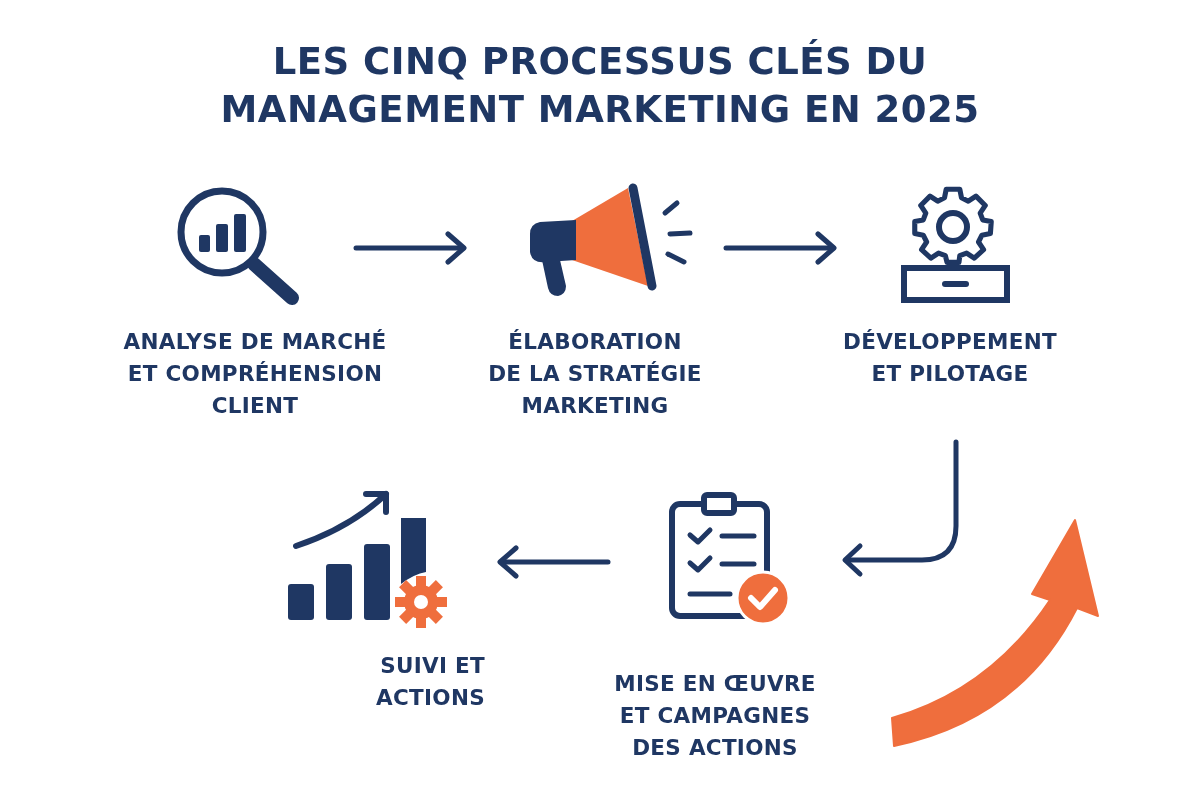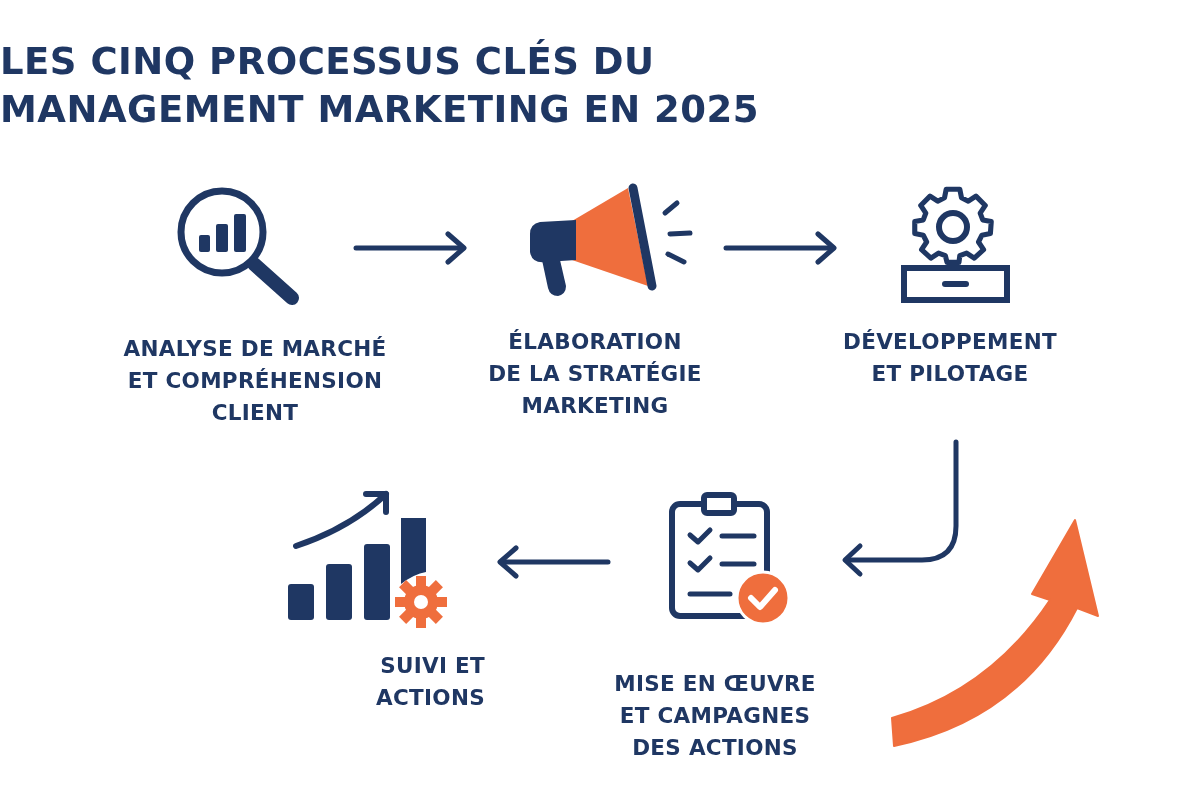--- a/index.html
+++ b/index.html
@@ -1,21 +1,21 @@
 <!DOCTYPE html>
 <html><head>
   <meta charset="utf-8">
   <style>
     html, body { margin: 0; padding: 0; }
     body {
       width: 1200px; height: 800px; background: #ffffff; position: relative; overflow: hidden;
       font-family: "DejaVu Sans", "Liberation Sans", sans-serif; color: #1f3763;
     }
     .title {
-      position: absolute; left: 0; top: 38px; width: 1200px; 
+      position: absolute; left: 0; top: 38px; width: 1200px; text-align: center;
       font-family: "DejaVu Sans", sans-serif; font-weight: bold; font-size: 37px; line-height: 48px;
       color: #1f3763; letter-spacing: 0.5px;
     }
     .title div { display: block; }
     .icon { position: absolute; }
     .label {
       position: absolute; text-align: center; font-weight: bold; font-size: 21.5px; line-height: 32px;
       color: #1f3763; letter-spacing: 0.3px; white-space: nowrap;
     }
     .label div { display: block; }
@@ -59,21 +59,21 @@
 
 <svg class="icon" style="left:896px;top:180px" width="130" height="125" viewBox="0 0 130 125">
   <g transform="translate(57,45)" fill="none" stroke="#1f3763" stroke-width="6" stroke-linejoin="round">
     <path d="M-8,-38 L8,-38 L10,-28 L18,-24 L27,-30 L38,-19 L32,-10 L35,-2 L45,0 L45,0 L44,14 L34,16 L30,24 L36,33 L25,43 L16,37 L8,40 L7,48 L-7,48 L-9,40 L-17,37 L-26,43 L-37,33 L-31,24 L-35,16 L-45,14 L-45,0 L-35,-2 L-32,-10 L-38,-19 L-27,-30 L-18,-24 L-10,-28 Z" transform="scale(0.85) translate(0,-4)"></path>
     <circle cx="0" cy="2" r="14"></circle>
   </g>
   <rect x="8" y="88" width="103" height="32" fill="none" stroke="#1f3763" stroke-width="6"></rect>
   <line x1="49" y1="104" x2="70" y2="104" stroke="#1f3763" stroke-width="6" stroke-linecap="round"></line>
 </svg>
 
-<div class="label" style="left:100px;top:326px;width:310px;margin-top:7px;">
+<div class="label" style="left:100px;top:326px;width:310px;">
   <div>ANALYSE DE MARCHÉ</div>
   <div>ET COMPRÉHENSION</div>
   <div>CLIENT</div>
 </div>
 <div class="label" style="left:455px;top:326px;width:280px;">
   <div>ÉLABORATION</div>
   <div>DE LA STRATÉGIE</div>
   <div>MARKETING</div>
 </div>
 <div class="label" style="left:815px;top:326px;width:270px;">

